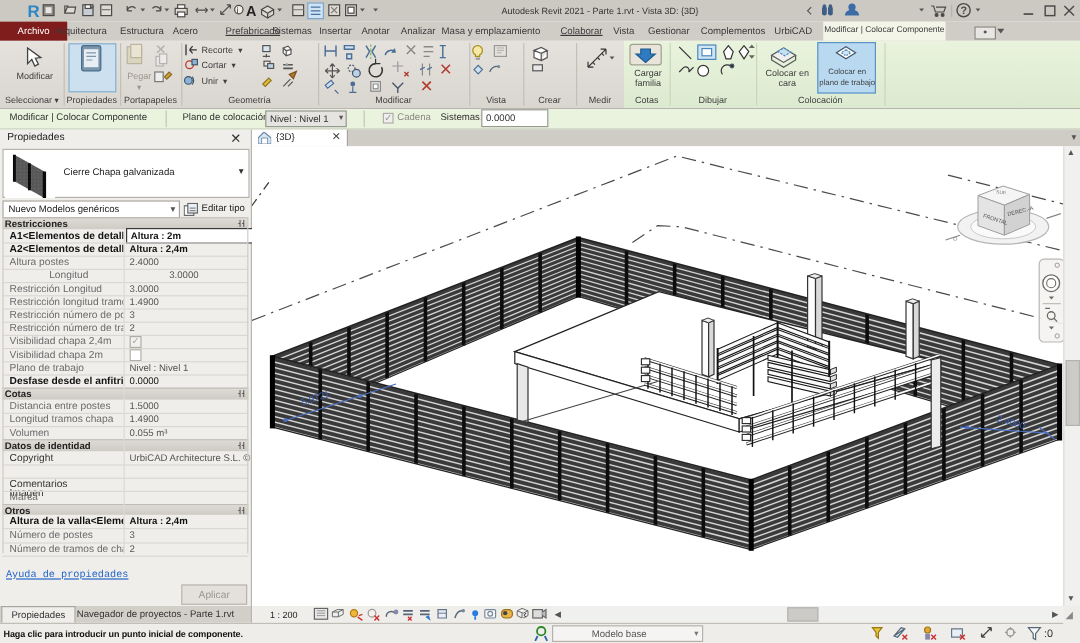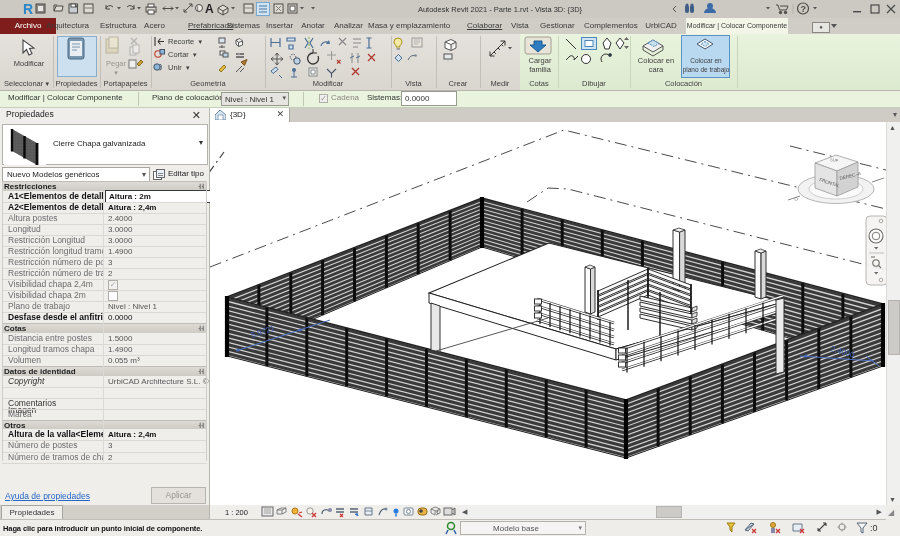--- a/index.html
+++ b/index.html
@@ -373,21 +373,21 @@
 <div class="prow" style="top:93.6px;">
         <div class="pname" style="color:#111;font-weight:bold;">A2&lt;Elementos de detalle&gt;</div>
         <div class="pval" style=""><span style="font-weight:bold;color:#111">Altura : 2,4m</span></div>
       </div>
 <div class="rline" style="top:104.6px;"></div>
 <div class="prow" style="top:104.6px;">
         <div class="pname" style="color:#6b6b6b;font-weight:normal;">Altura postes</div>
         <div class="pval" style=""><span style="font-weight:normal;color:#555">2.4000</span></div>
       </div>
 <div class="rline" style="top:115.7px;"></div>
-<div class="prow" style="top:115.7px;">
+<div class="prow" style="top:115.7px;margin-left:33px;">
         <div class="pname" style="color:#6b6b6b;font-weight:normal;">Longitud</div>
         <div class="pval" style=""><span style="font-weight:normal;color:#555">3.0000</span></div>
       </div>
 <div class="rline" style="top:126.8px;"></div>
 <div class="prow" style="top:126.8px;">
         <div class="pname" style="color:#6b6b6b;font-weight:normal;">Restricción Longitud</div>
         <div class="pval" style=""><span style="font-weight:normal;color:#555">3.0000</span></div>
       </div>
 <div class="rline" style="top:137.8px;"></div>
 <div class="prow" style="top:137.8px;">
@@ -440,21 +440,21 @@
         <div class="pval" style=""><span style="font-weight:normal;color:#555">1.4900</span></div>
       </div>
 <div class="rline" style="top:247.0px;"></div>
 <div class="prow" style="top:247.0px;">
         <div class="pname" style="color:#6b6b6b;font-weight:normal;">Volumen</div>
         <div class="pval" style=""><span style="font-weight:normal;color:#555">0.055 m³</span></div>
       </div>
 <div class="rline" style="top:258.0px;"></div>
 <div class="phead" style="top:258.0px;height:9.5px;line-height:9.5px;">Datos de identidad<span class="chev">˧˧</span></div>
 <div class="prow" style="top:267.5px;">
-        <div class="pname" style="color:#333;font-weight:normal;font-style:italic;">Copyright</div>
+        <div class="pname" style="color:#333;font-weight:normal;">Copyright</div>
         <div class="pval" style=""><span style="font-weight:normal;color:#555">UrbiCAD Architecture S.L. ©</span></div>
       </div>
 <div class="rline" style="top:278.6px;"></div>
 <div class="prow" style="top:278.6px;margin-top:18px;">
         <div class="pname" style="color:#333;font-weight:normal;">Imagen</div>
         <div class="pval" style=""><span style="font-weight:normal;color:#555"></span></div>
       </div>
 <div class="rline" style="top:289.7px;"></div>
 <div class="prow" style="top:289.7px;">
         <div class="pname" style="color:#333;font-weight:normal;">Comentarios</div>
@@ -480,25 +480,26 @@
 <div class="prow" style="top:343.5px;">
         <div class="pname" style="color:#6b6b6b;font-weight:normal;">Número de tramos de chapa</div>
         <div class="pval" style=""><span style="font-weight:normal;color:#555">2</span></div>
       </div>
 <div class="rline" style="top:354.5px;"></div>
 <div class="abs" style="left:103px;top:82.5px;width:1px;height:271px;background:#dcdad7;"></div>
 <div class="abs" style="left:2px;top:73px;width:1px;height:280px;background:#cfccc7;"></div>
 <div class="abs" style="left:206px;top:73px;width:1px;height:280px;background:#cfccc7;"></div>
 
 </div>
-  <div class="abs" style="left:5px;top:383px;font-size:8.5px;color:#2467c8;text-decoration:underline;">Ayuda de propiedades</div>
+  <div class="abs" style="left:5px;top:366px;font-size:8.5px;color:#2467c8;text-decoration:underline;font-family:Liberation Mono, monospace;">Ayuda de propiedades</div>
   <div class="abs" style="left:151px;top:379px;width:55px;height:17px;background:#e4e1dd;border:1px solid #b8b5af;box-sizing:border-box;text-align:center;font-size:8.5px;color:#999690;line-height:15px;">Aplicar</div>
 </div>
 <div class="abs" id="leftabs" style="left:0;top:505px;width:210px;height:14px;background:#d2cfc9;border-right:1px solid #b8b4ae;box-sizing:border-box;">
   <div class="leftab" style="left:1px;width:62px;background:#f0eeeb;border:1px solid #a9a59f;border-bottom:none;box-sizing:border-box;">Propiedades</div>
+  <div class="leftab" style="left:60px;width:150px;text-align:left;padding-left:4px;">Navegador de proyectos - Parte 1.rvt</div>
 </div>
 
 <div class="abs" id="viewtabs">
   <div class="abs" style="left:0;top:0;width:80px;height:14px;background:#fff;border-right:1px solid #a9a59f;box-sizing:border-box;">
     <svg class="abs" style="left:5px;top:2px" width="11" height="10" viewBox="0 0 11 10">
         <path d="M0 5 L5 0 L11 5 V10 H0 Z" fill="#d8e6f2" stroke="#6a87a5" stroke-width="1"></path>
         <path d="M3 5 h5 v5 h-5 z" fill="#fff" stroke="#6a87a5" stroke-width="0.7"></path>
       </svg>
     <span style="position:absolute;left:20px;top:2px;font-size:8px;color:#222;">{3D}</span>
     <span style="position:absolute;right:5px;top:1px;font-size:9px;color:#444;">✕</span>

